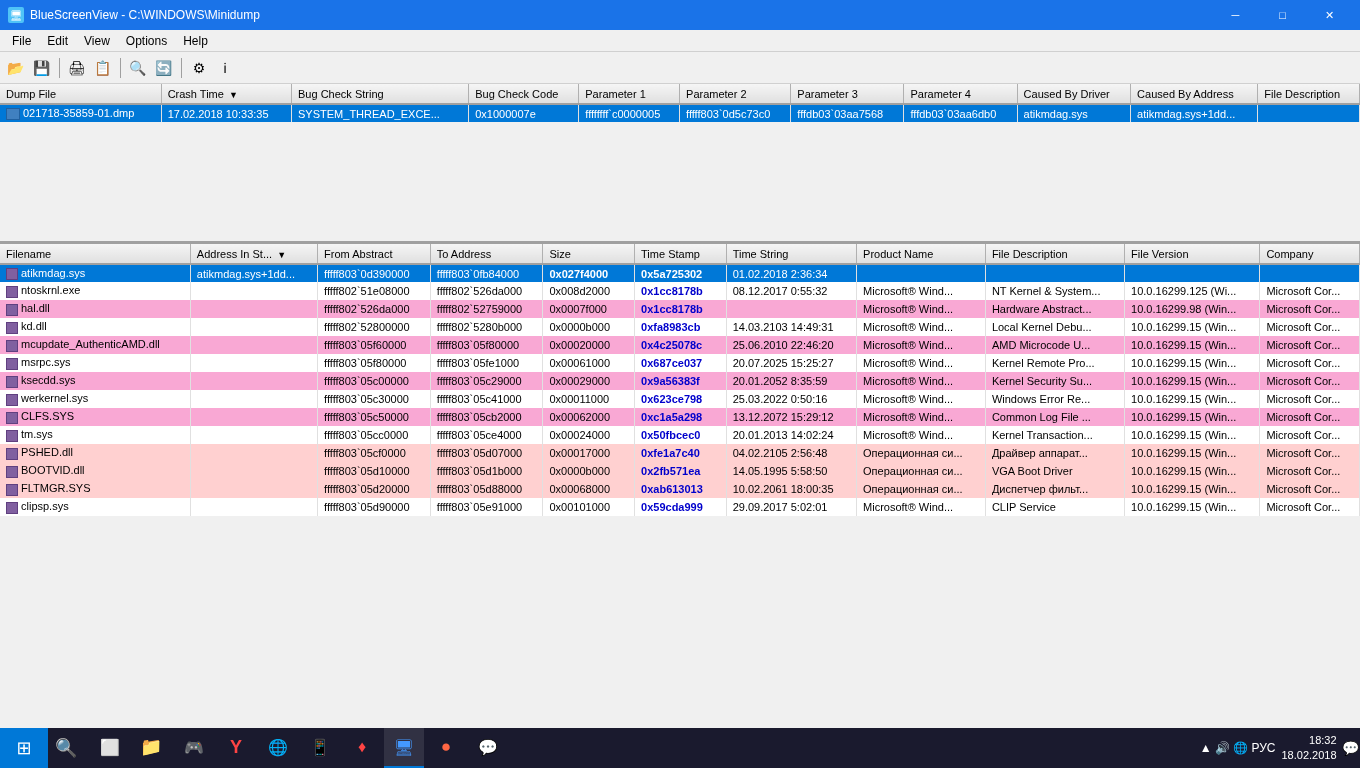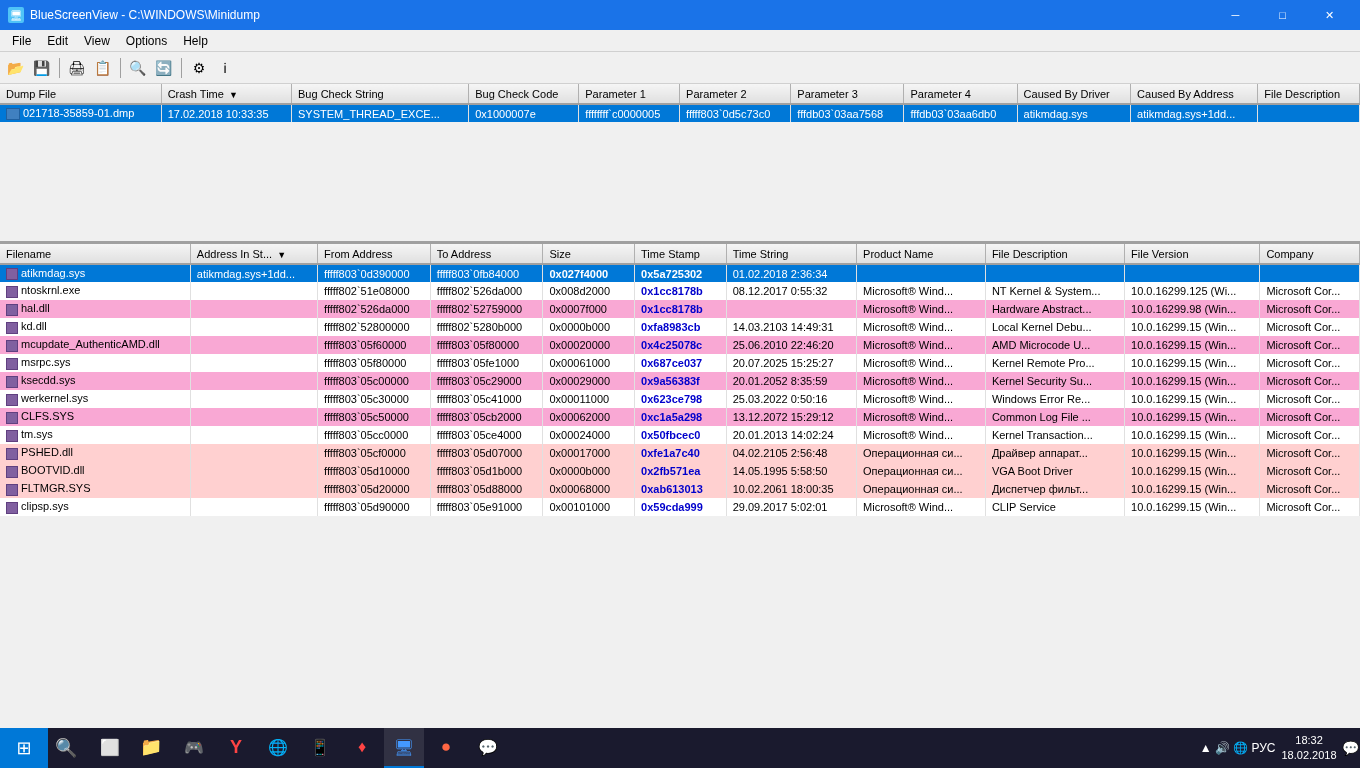--- a/index.html
+++ b/index.html
@@ -122,21 +122,21 @@
       display: flex;
       align-items: center;
       z-index: 100;
     }
     .taskbar-start { width: 48px; height: 40px; display: flex; align-items: center; justify-content: center; background: #0078d7; }
     .taskbar-search { width: 38px; height: 40px; display: flex; align-items: center; justify-content: center; color: white; }
     .taskbar-items { display: flex; align-items: center; height: 40px; gap: 2px; padding: 0 4px; }
     .taskbar-item { width: 40px; height: 40px; display: flex; align-items: center; justify-content: center; cursor: pointer; border-bottom: 2px solid transparent; }
     .taskbar-item.active { border-bottom-color: #0078d7; background: rgba(255,255,255,0.1); }
     .taskbar-right { margin-left: auto; display: flex; align-items: center; gap: 6px; color: white; font-size: 11px; }
-    .taskbar-clock { text-align: center; line-height: 1.4; }
+    .taskbar-clock { text-align: right; line-height: 1.4; }
 
     .sort-arrow { font-size: 9px; margin-left: 2px; }
     .col-dump { min-width: 140px; }
     .col-crash { min-width: 120px; }
     .col-bug { min-width: 160px; }
     .col-code { min-width: 90px; }
     .col-param { min-width: 110px; }
     .col-caused { min-width: 120px; }
     .col-addr { min-width: 120px; }
     .col-desc { min-width: 120px; }
@@ -232,21 +232,21 @@
         </tbody>
     </table>
   </div>
 
   <div class="lower-pane">
     <table class="data-table">
       <thead>
         <tr>
           <th class="lower-col-fn">Filename</th>
           <th class="lower-col-addr">Address In St... <span class="sort-arrow">▼</span></th>
-          <th class="lower-col-from">From Address</th>
+          <th class="lower-col-from">From Abstract</th>
           <th class="lower-col-to">To Address</th>
           <th class="lower-col-size">Size</th>
           <th class="lower-col-ts">Time Stamp</th>
           <th class="lower-col-str">Time String</th>
           <th class="lower-col-prod">Product Name</th>
           <th class="lower-col-fdesc">File Description</th>
           <th class="lower-col-fver">File Version</th>
           <th class="lower-col-comp">Company</th>
         </tr>
       </thead>

